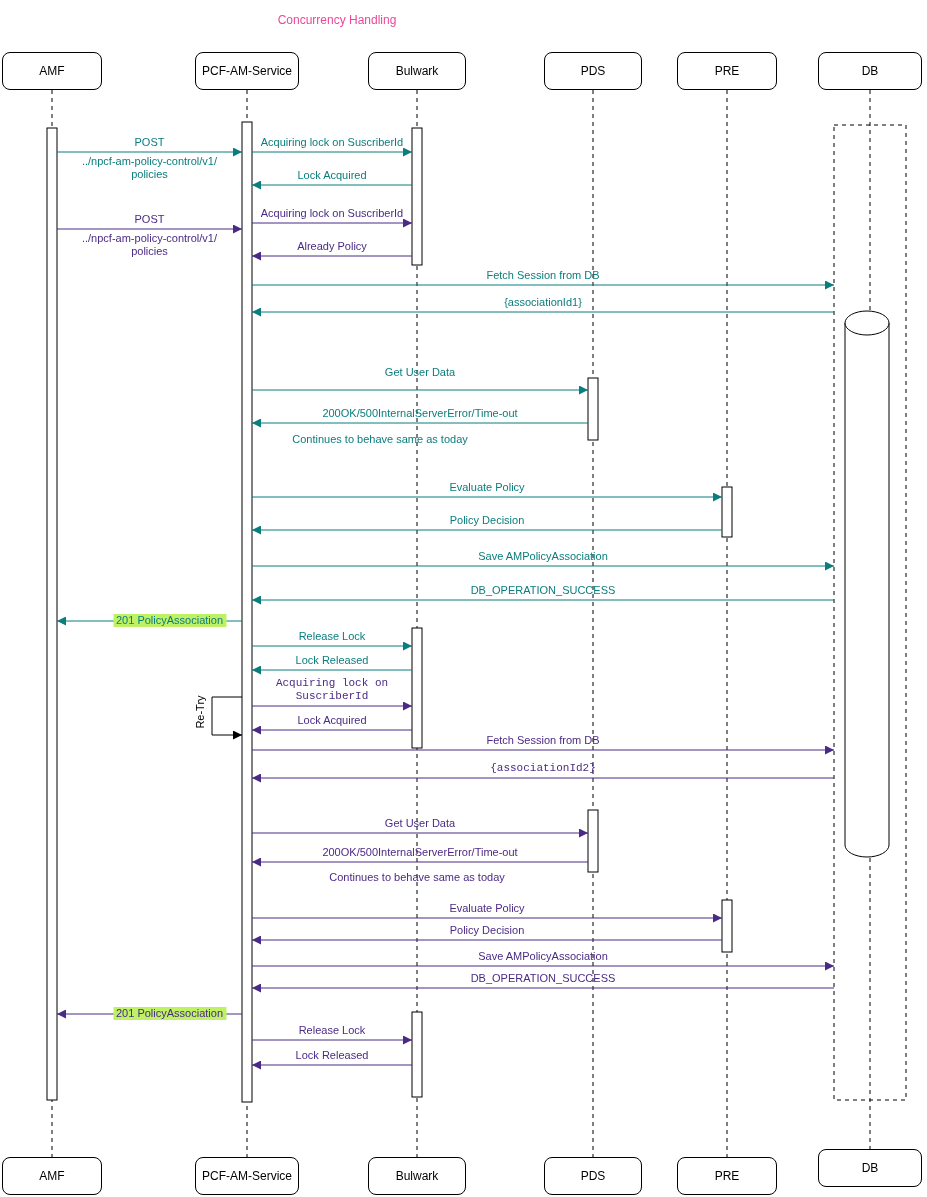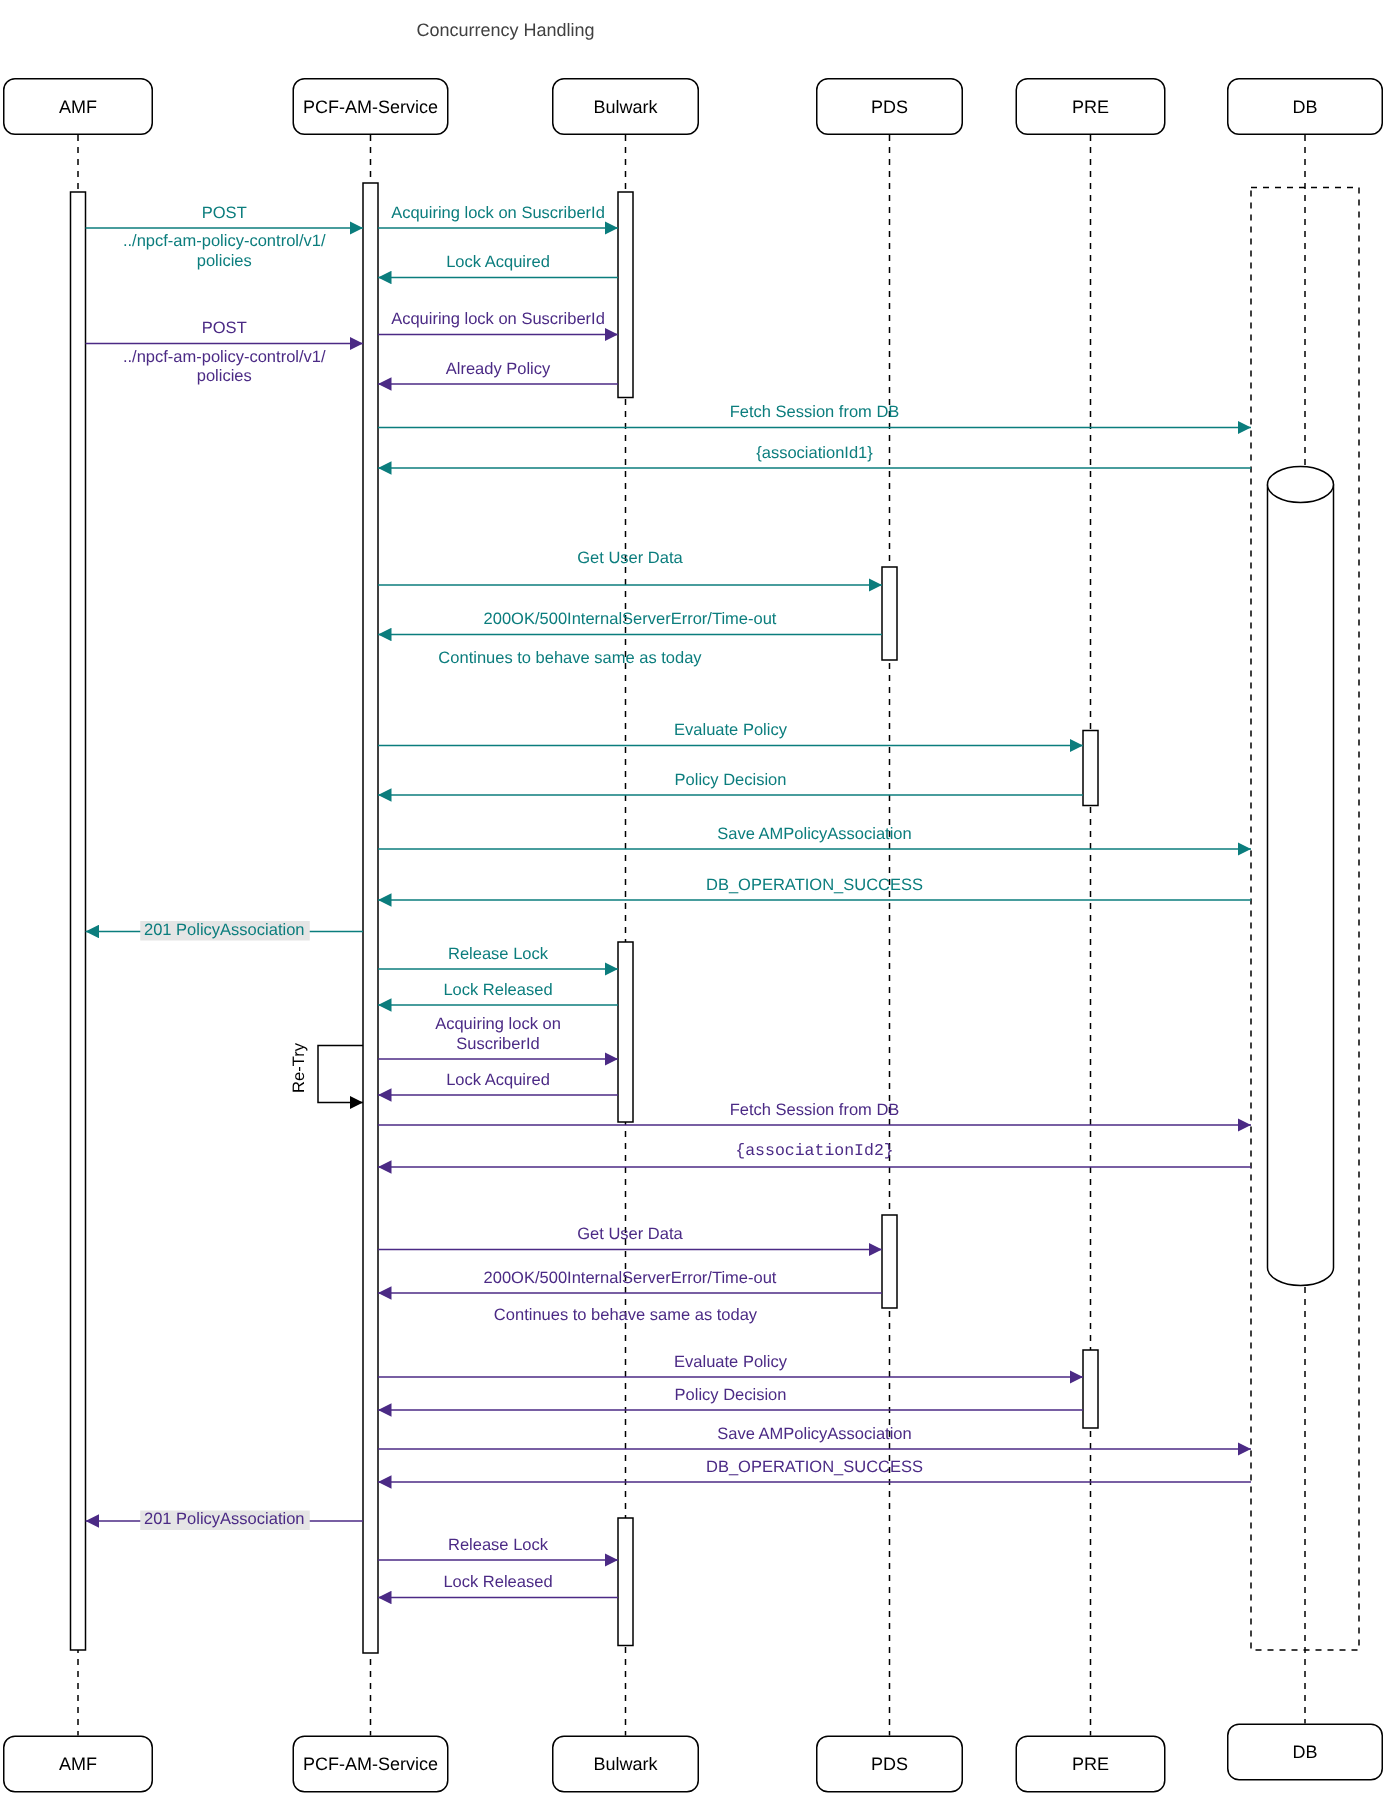--- a/index.html
+++ b/index.html
@@ -1,27 +1,27 @@
 <!DOCTYPE html>
 <html><head>
 <meta charset="utf-8">
 <style>
   * { margin:0; padding:0; box-sizing:border-box; }
   html,body { background:#fff; font-family:"Liberation Sans", sans-serif; }
   #stage { position:relative; width:927px; height:1197px; background:#fff; overflow:hidden; }
   #shapes { position:absolute; left:0; top:0; }
   #labels { position:absolute; left:0; top:0; width:927px; height:1197px; }
   .title { position:absolute; left:337px; top:13px; transform:translateX(-50%);
-           font-size:12px; color:#404040; white-space:nowrap; }
+           font-size:12px; color:#ec4899; white-space:nowrap; }
   .pbox { position:absolute; height:38px; border:1px solid #000; border-radius:8px;
           background:#fff; display:flex; align-items:center; justify-content:center;
           font-size:12px; color:#000; }
   .lbl { position:absolute; transform:translateX(-50%); font-size:11px; line-height:13px;
          white-space:nowrap; text-align:center; }
-  .lbl.inline { background:#e5e5e5; padding:0 3px; }
+  .lbl.inline { background:#bef264; padding:0 3px;margin-left:20px; }
   .lbl.rot { transform:translate(-50%,-50%) rotate(-90deg); }
 </style>
 </head>
 <body>
 
 <div id="stage">
   <svg id="shapes" width="927" height="1197">
       <defs>
         <marker id="arr-flow1" viewBox="0 0 10 10" refX="10" refY="5" markerWidth="9" markerHeight="9" orient="auto">
           <path d="M0,0 L10,5 L0,10 z" fill="#0b7d7d"></path>
@@ -136,21 +136,21 @@
       <div class="lbl" style="color: rgb(11, 125, 125); left: 543px; top: 584px;">
         <div>DB_OPERATION_SUCCESS</div>
       </div>
       <div class="lbl inline" style="color: rgb(11, 125, 125); left: 149.5px; top: 614px;">201 PolicyAssociation</div>
       <div class="lbl" style="color: rgb(11, 125, 125); left: 332px; top: 630px;">
         <div>Release Lock</div>
       </div>
       <div class="lbl" style="color: rgb(11, 125, 125); left: 332px; top: 654px;">
         <div>Lock Released</div>
       </div>
-      <div class="lbl" style="color: rgb(75, 42, 133); left: 332px; top: 677px;">
+      <div class="lbl" style="color: rgb(75, 42, 133); left: 332px; top: 677px; font-family: Liberation Mono, monospace;">
         <div>Acquiring lock on</div>
         <div>SuscriberId</div>
       </div>
       <div class="lbl" style="color: rgb(75, 42, 133); left: 332px; top: 714px;">
         <div>Lock Acquired</div>
       </div>
       <div class="lbl" style="color: rgb(75, 42, 133); left: 543px; top: 734px;">
         <div>Fetch Session from DB</div>
       </div>
       <div class="lbl" style="color: rgb(75, 42, 133); left: 543px; top: 762px; font-family: Liberation Mono, monospace;">

